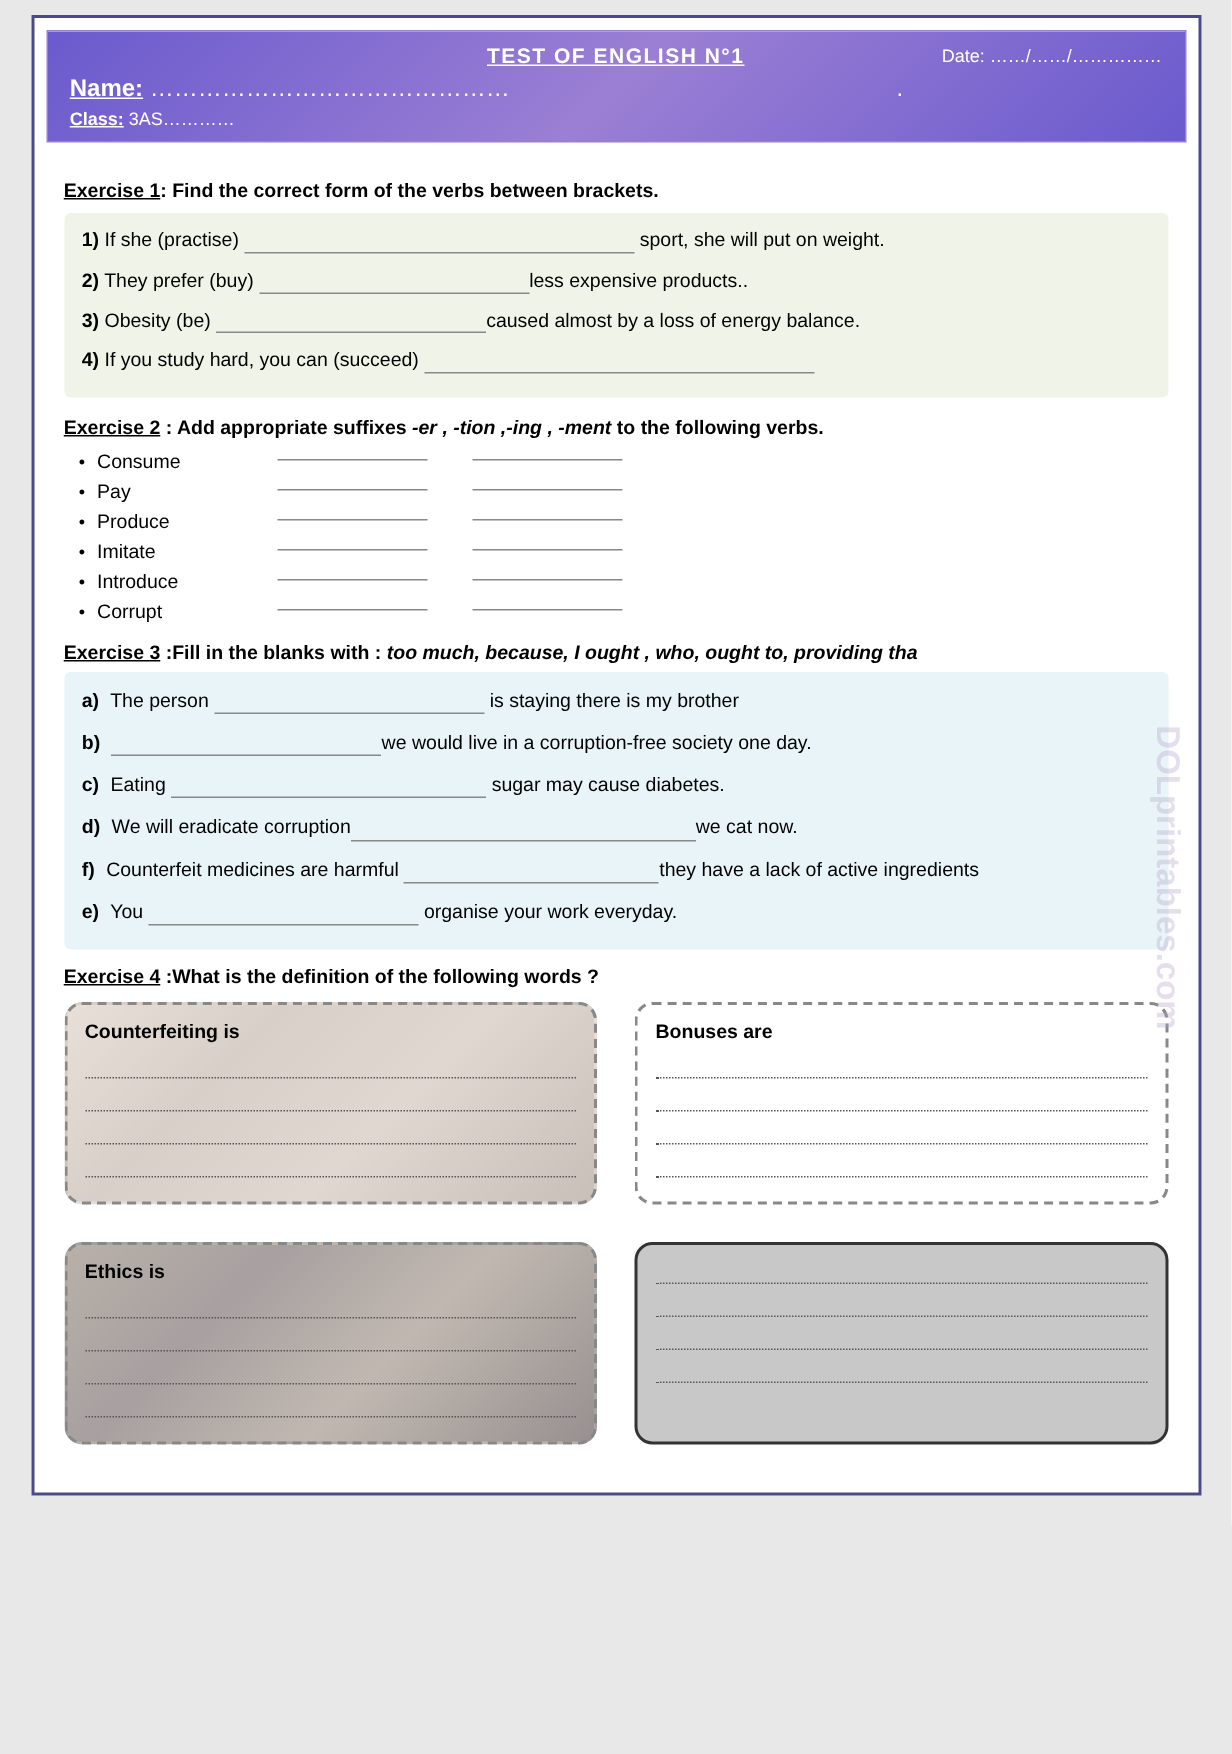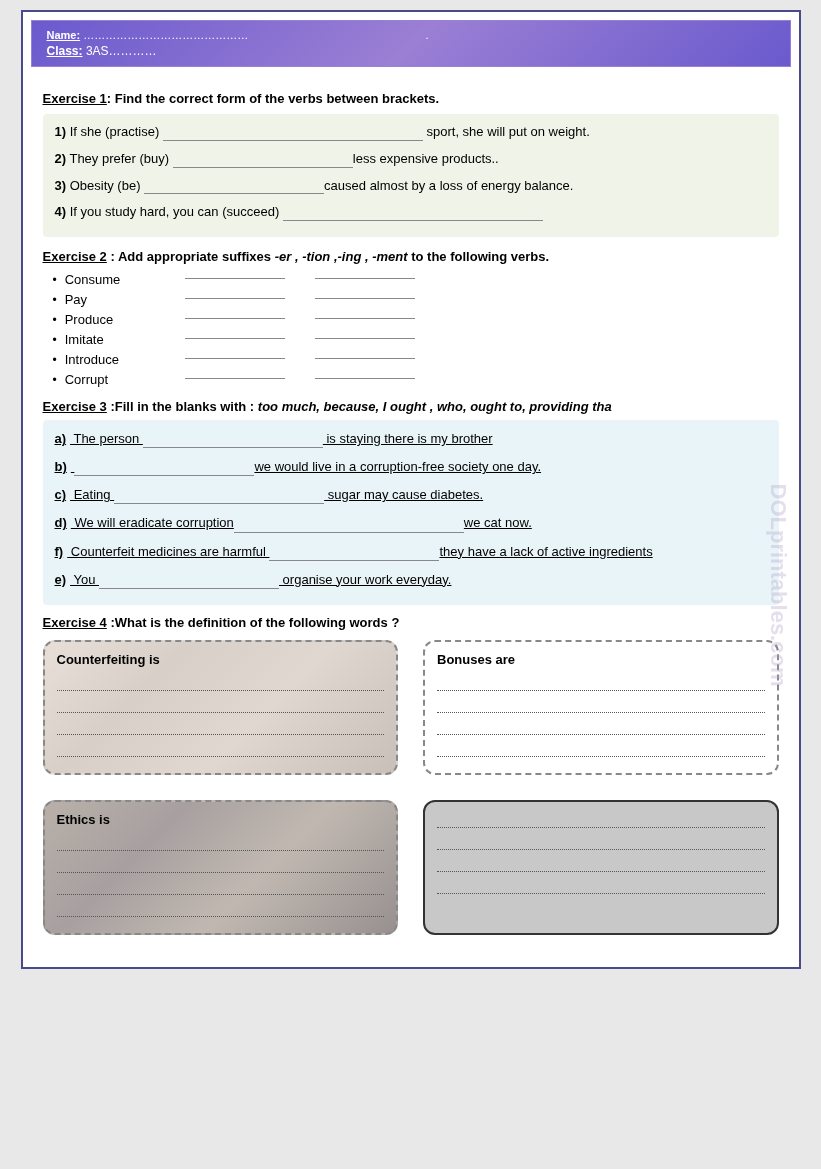--- a/index.html
+++ b/index.html
@@ -44,21 +44,21 @@
       letter-spacing: 1px;
     }
     .header-date {
       position: absolute;
       right: 0;
       font-size: 12px;
       color: white;
     }
     .header-name-row {
       color: white;
-      font-size: 11px;
+      font-size: 16px;
       margin-bottom: 3px;
     }
     .header-class-row {
       color: white;
       font-size: 12px;
     }
     
     .content {
       padding: 12px 20px;
     }
@@ -135,21 +135,20 @@
     }
     .ex3-section {
       background: #e8f4f8;
       padding: 8px 12px;
       border-radius: 4px;
       margin-bottom: 10px;
     }
     .ex3-item {
       margin-bottom: 6px;
       line-height: 1.7;
-      text-decoration: underline;
     }
     .ex3-label {
       font-weight: bold;
       margin-right: 4px;
     }
     
     .ex4-section {
       margin-top: 10px;
     }
     .ex4-grid {
@@ -216,20 +215,27 @@
     }
   </style>
 </head>
 <body>
 
 <div class="page">
 
   <div class="watermark">DOLprintables.com</div>
 
   <div class="header">
+    <div class="header-title-row">
+      <div class="header-title">TEST OF ENGLISH N°1</div>
+      <div class="header-date">
+        <span>Date:</span>
+        <span>……/……/……………</span>
+      </div>
+    </div>
     <div class="header-name-row">
       <span class="name-label">Name:</span>
       <span>………………………………………</span>
       &nbsp;&nbsp;&nbsp;&nbsp;&nbsp;&nbsp;&nbsp;&nbsp;&nbsp;&nbsp;&nbsp;&nbsp;&nbsp;&nbsp;&nbsp;&nbsp;&nbsp;&nbsp;&nbsp;&nbsp;&nbsp;&nbsp;&nbsp;&nbsp;&nbsp;&nbsp;&nbsp;&nbsp;&nbsp;&nbsp;&nbsp;&nbsp;&nbsp;&nbsp;&nbsp;&nbsp;&nbsp;&nbsp;&nbsp;&nbsp;&nbsp;&nbsp;&nbsp;&nbsp;&nbsp;&nbsp;&nbsp;&nbsp;&nbsp;&nbsp;&nbsp;&nbsp;&nbsp;&nbsp;&nbsp;&nbsp;&nbsp;.
     </div>
     <div class="header-class-row">
       <span class="name-label">Class:</span>
       <span>3AS…………</span>
     </div>
   </div>

